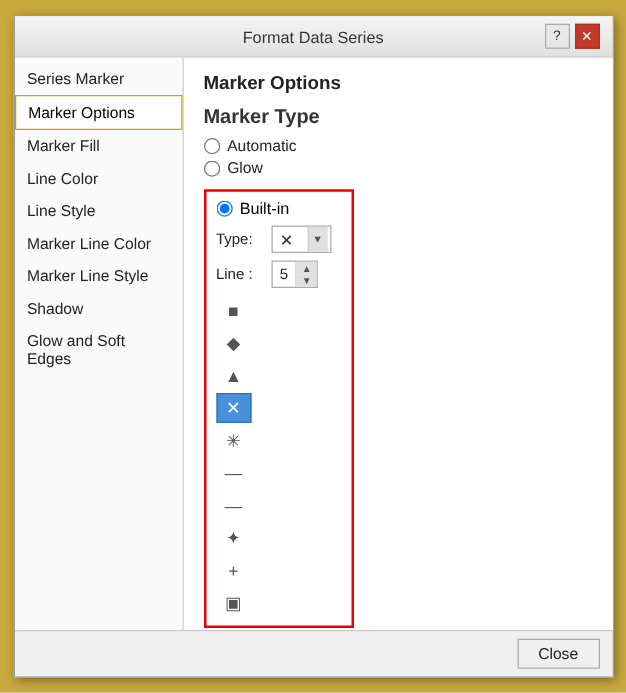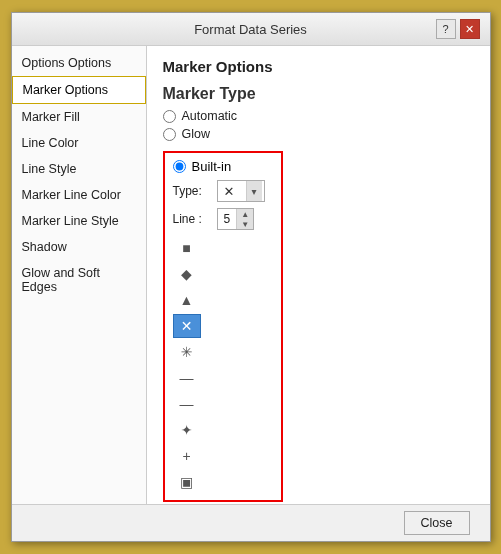--- a/index.html
+++ b/index.html
@@ -138,21 +138,21 @@
       width: 28px; height: 24px;
       display: flex; align-items: center; justify-content: center;
       cursor: pointer;
       border: 1px solid transparent;
       font-size: 14px;
       color: #555;
     }
     .marker-item.selected { background: #4a90d9; color: white; border-color: #2a70b9; }
     .dialog-footer {
       border-top: 1px solid #ccc;
-      padding: 6px 20px;
+      padding: 6px 10px;
       display: flex;
       justify-content: flex-end;
       background: #f0f0f0;
     }
     .close-button {
       padding: 4px 16px;
       background: #f0f0f0;
       border: 1px solid #aaa;
       cursor: pointer;
       font-size: 12.5px;
@@ -172,21 +172,21 @@
     <span class="title-text">Format Data Series</span>
     <div class="title-btns">
       <div class="title-btn">?</div>
       <div class="title-btn close-btn">✕</div>
     </div>
   </div>
 
   <div class="dialog-body">
 
     <div class="sidebar" id="sidebar">
-        <div class="sidebar-item">Options Options</div>
+        <div class="sidebar-item">Series Marker</div>
         <div class="sidebar-item active">Marker Options</div>
         <div class="sidebar-item">Marker Fill</div>
         <div class="sidebar-item">Line Color</div>
         <div class="sidebar-item">Line Style</div>
         <div class="sidebar-item">Marker Line Color</div>
         <div class="sidebar-item">Marker Line Style</div>
         <div class="sidebar-item">Shadow</div>
         <div class="sidebar-item">Glow and Soft Edges</div>
       </div>
 

